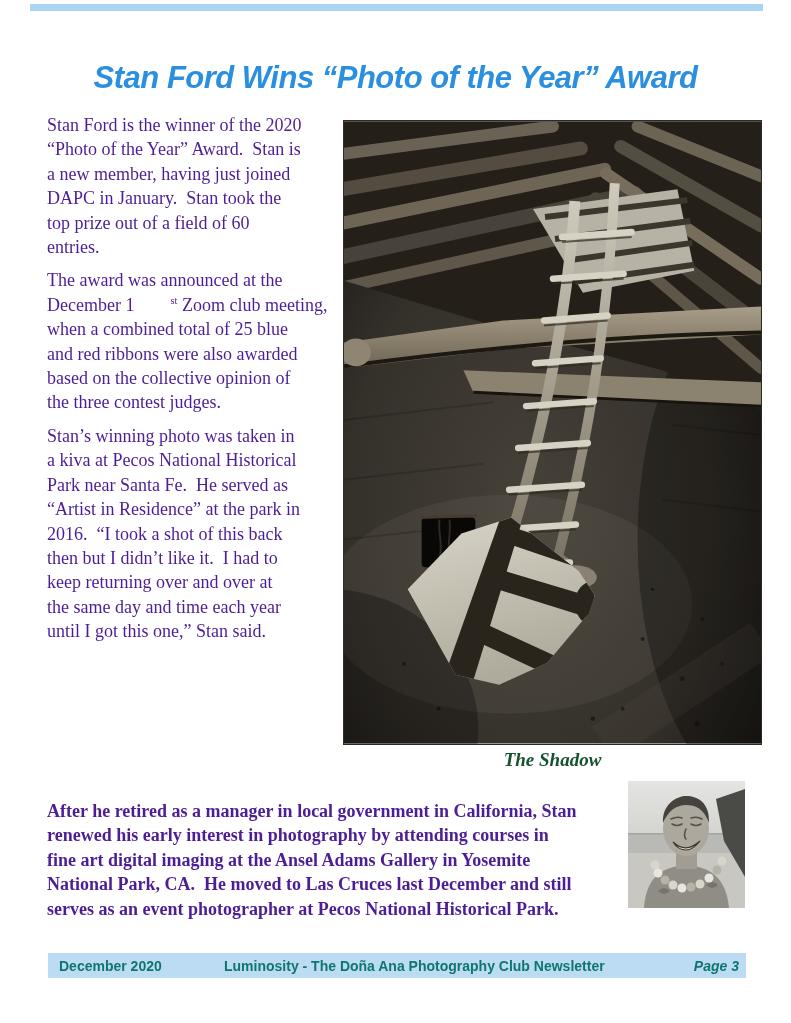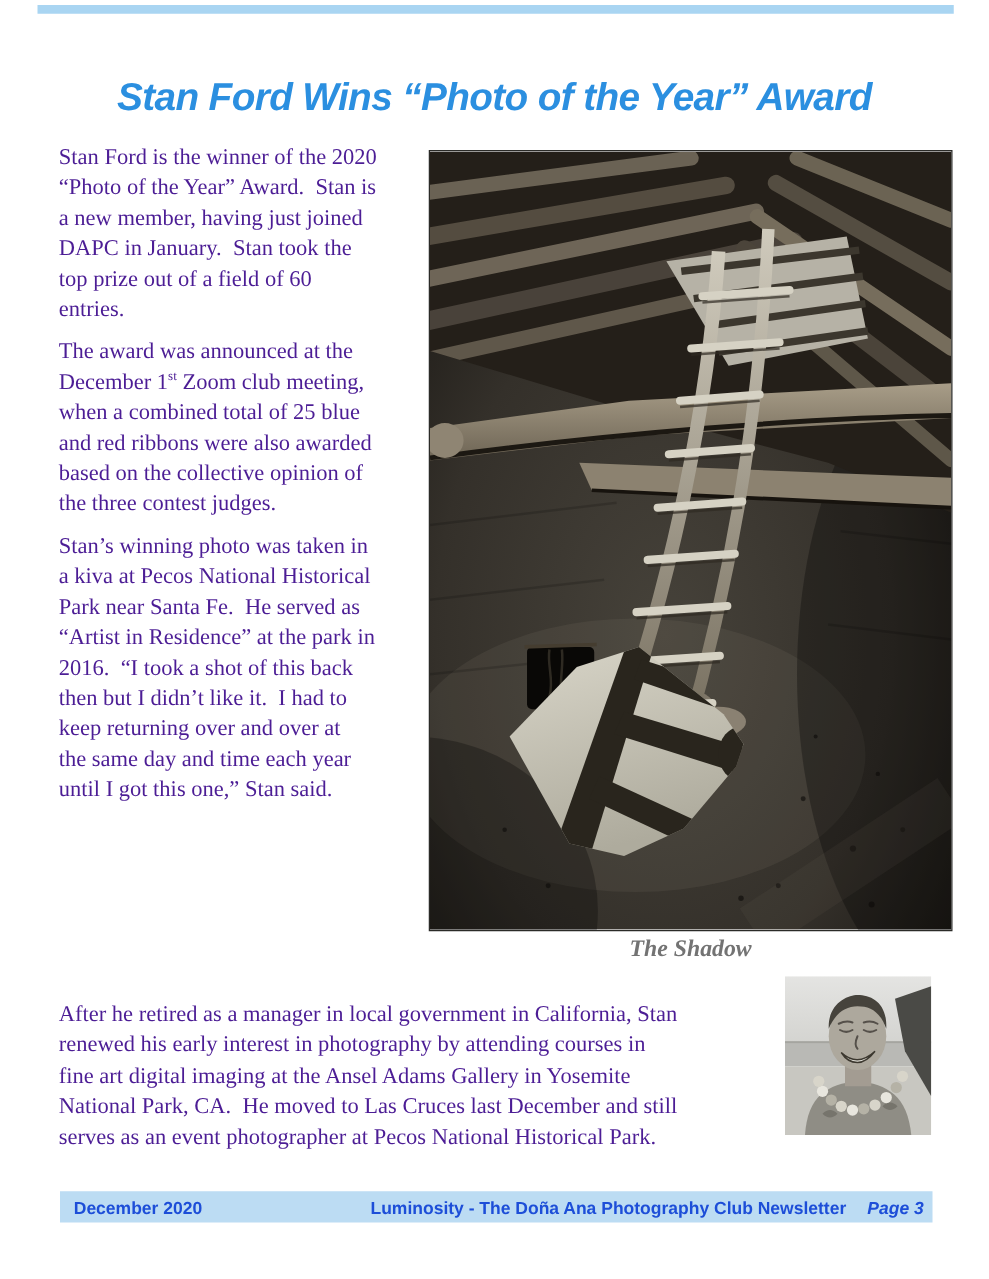--- a/index.html
+++ b/index.html
@@ -11,40 +11,40 @@
   .title {
     position:absolute; left:0; top:56px; width:791px; text-align:center;
     font-family:"Liberation Sans", sans-serif; font-weight:bold; font-style:italic;
     font-size:31px; letter-spacing:-0.5px; line-height:44px;
   }
   .col { position:absolute; left:47px; top:113px; width:302px; }
   .col p, .closing {
     margin:0 0 9px 0; font-size:18px; line-height:24.4px; color:#4c1d95;
     white-space:pre-wrap;
   }
-  sup { font-size:0.58em; vertical-align:super; line-height:0; }
+  sup { font-size:0.58em; vertical-align:super; line-height:0;margin-left:36px; }
   .figure { position:absolute; left:343px; top:120px; width:419px; height:625px; }
   .figure svg { display:block; border:1px solid #2b2b28; box-sizing:border-box; }
   .caption {
     position:absolute; text-align:center; font-family:"Liberation Serif", serif;
-    font-weight:bold; font-style:italic; color:#737373;
+    font-weight:bold; font-style:italic; color:#14532d;
   }
   .caption-shadow { left:343px; top:749px; width:419px; font-size:19px; }
   .caption-stan  { left:616px; top:956px; width:142px; font-size:20px; }
-  .closing { position:absolute; left:47px; top:799px; width:580px; }
+  .closing { position:absolute; left:47px; top:799px; width:580px;font-weight:bold; }
   .portrait { position:absolute; left:628px; top:781px; width:117px; height:127px; }
   .portrait svg { display:block; }
   .footer {
     position:absolute; left:48px; top:953px; width:698px; height:25px;
     display:flex; align-items:center;
     font-family:"Liberation Sans", sans-serif; font-weight:bold;
-    font-size:14px; color:#1d4ed8;
+    font-size:14px; color:#0f766e;
   }
   .footer .f-date   { margin-left:11px; width:165px; }
-  .footer .f-center { flex:1; text-align:right; }
+  .footer .f-center { flex:1; text-align:left; }
   .footer .f-page   { margin-right:7px; width:62px; text-align:right;font-style:italic; }
 </style>
 </head>
 <body>
 
 <div class="page">
 
   <div class="top-rule" style="background: rgb(169, 213, 242);"></div>
 
   <div class="title" style="color: rgb(43, 143, 224);">Stan Ford Wins “Photo of the Year” Award</div>

